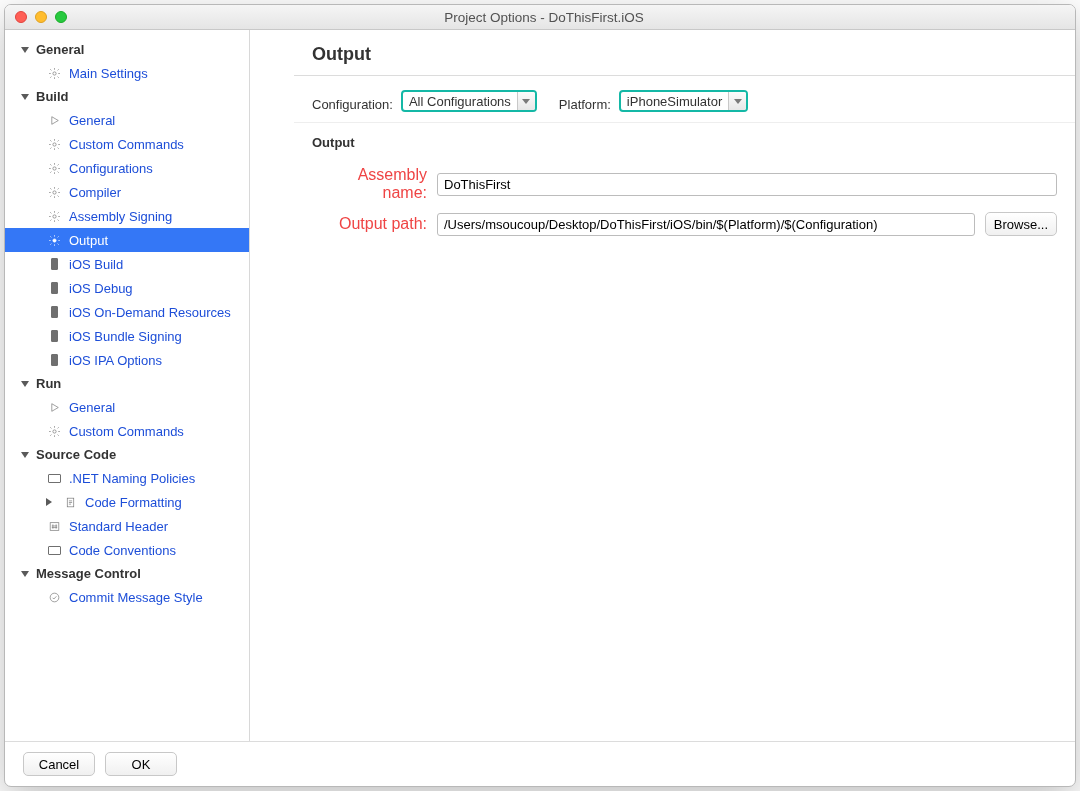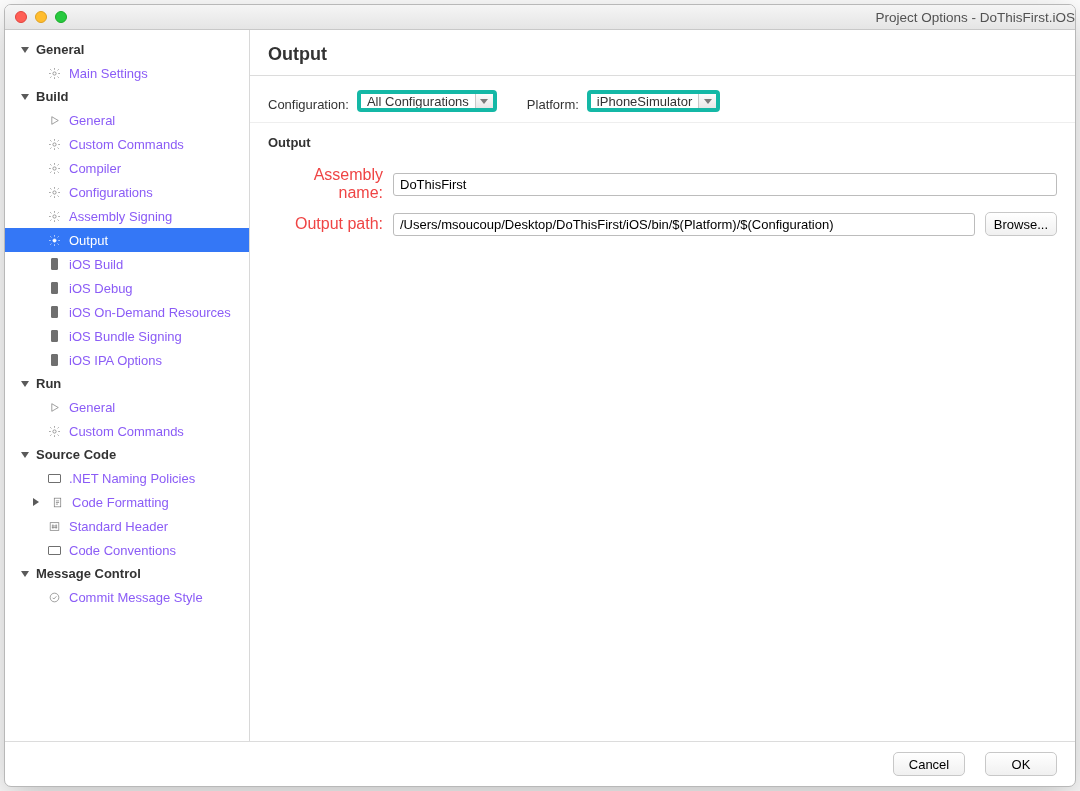--- a/index.html
+++ b/index.html
@@ -32,26 +32,26 @@
     display: flex;
     align-items: center;
     position: relative;
   }
   .lights { display: flex; gap: 8px; margin-left: 10px; }
   .light { width: 12px; height: 12px; border-radius: 50%; }
   .light.red { background: #ff5f56; border: 0.5px solid #e0443e; }
   .light.yellow { background: #ffbd2e; border: 0.5px solid #dea123; }
   .light.green { background: #27c93f; border: 0.5px solid #1aab29; }
   .title {
-    position: absolute; left: 8px; right: 0; text-align: right;
+    position: absolute; left: 8px; right: 0; text-align: center;
     font-size: 13.5px; color: #525252; font-weight: 400;
     pointer-events: none;
   }
   .body {
-    flex: 1; display: flex; min-height: 0;
+    flex: 1; display: flex; min-height: 0; gap: 44px;
   }
   
   .sidebar {
     width: 245px;
     border-right: 1px solid #d8d8d8;
     padding-top: 8px;
     overflow: hidden;
   }
   .cat {
     padding: 4px 10px 4px 16px;
@@ -71,24 +71,24 @@
   }
   .arrow.right {
     border-top: 4.5px solid transparent;
     border-bottom: 4.5px solid transparent;
     border-left: 6px solid #5a5a5a;
     margin-right: 3px;
   }
   .item {
     padding: 4px 10px 4px 42px;
     display: flex; align-items: center; gap: 8px;
-    font-size: 13px; color: #8b5cf6;
+    font-size: 13px; color: #1d4ed8;
     height: 24px;
   }
-  .item.with-arrow { padding-left: 28px; }
+  .item.with-arrow { padding-left: 41px; }
   .item.selected {
     background: #3477f6;
     color: #fff;
   }
   .item .icon { width: 14px; display: inline-flex; justify-content: center; }
   .item .icon svg { width: 13px; height: 13px; }
   
   .item .icon svg { stroke: #6f6f6f; fill: none; stroke-width: 1.2; }
   .item.selected .icon svg { stroke: #fff; fill: #fff; }
   .phone-rect { width: 7px; height: 12px; border: 1px solid #6f6f6f; border-radius: 1px; background: #6f6f6f; }
@@ -101,21 +101,21 @@
     font-size: 18px; font-weight: bold;
   }
   .toolbar {
     padding: 14px 18px 10px 18px;
     display: flex; align-items: flex-end; gap: 8px;
     border-bottom: 1px solid #eee;
     font-size: 13px;
   }
   .dd {
     display: inline-flex; align-items: stretch;
-    border: 4px solid #14b8a6; border-radius: 4px;
+    border: 2px solid #14b8a6; border-radius: 4px;
     background: #fff; height: 22px; overflow: hidden;
   }
   .dd .dd-label { padding: 2px 6px; display: flex; align-items: center; }
   .dd .dd-btn {
     width: 18px; background: linear-gradient(#fcfcfc, #e7e7e7);
     border-left: 1px solid #c8c8c8;
     display: flex; align-items: center; justify-content: center;
   }
   .dd .dd-btn::after {
     content: ""; width: 0; height: 0;
@@ -143,21 +143,21 @@
   }
   .row .btn {
     margin-left: 10px; height: 24px; padding: 0 8px;
     border: 1px solid #c8c8c8; border-radius: 5px;
     background: linear-gradient(#ffffff, #f0f0f0);
     font-size: 13px;
   }
   
   .footer {
     border-top: 1px solid #dcdcdc;
-    padding: 10px 18px; display: flex; justify-content: flex-end; gap: 20px;
+    padding: 10px 18px; display: flex; justify-content: flex-start; gap: 10px;
   }
   .footer button {
     height: 24px; min-width: 72px;
     border: 1px solid #c8c8c8; border-radius: 5px;
     background: linear-gradient(#ffffff, #f0f0f0);
     font-size: 13px; font-family: inherit;
   }
 </style>
 </head>
 <body>
@@ -212,30 +212,30 @@
           </span>
         <span>Custom Commands</span>
       </div>
       <div class="item">
         <span class="icon">
             <svg viewBox="0 0 24 24">
               <circle cx="12" cy="12" r="3"></circle>
               <path d="M12 2v3M12 19v3M4.2 4.2l2.1 2.1M17.7 17.7l2.1 2.1M2 12h3M19 12h3M4.2 19.8l2.1-2.1M17.7 6.3l2.1-2.1"></path>
             </svg>
           </span>
+        <span>Configurations</span>
+      </div>
+      <div class="item">
+        <span class="icon">
+            <svg viewBox="0 0 24 24">
+              <circle cx="12" cy="12" r="3"></circle>
+              <path d="M12 2v3M12 19v3M4.2 4.2l2.1 2.1M17.7 17.7l2.1 2.1M2 12h3M19 12h3M4.2 19.8l2.1-2.1M17.7 6.3l2.1-2.1"></path>
+            </svg>
+          </span>
         <span>Compiler</span>
-      </div>
-      <div class="item">
-        <span class="icon">
-            <svg viewBox="0 0 24 24">
-              <circle cx="12" cy="12" r="3"></circle>
-              <path d="M12 2v3M12 19v3M4.2 4.2l2.1 2.1M17.7 17.7l2.1 2.1M2 12h3M19 12h3M4.2 19.8l2.1-2.1M17.7 6.3l2.1-2.1"></path>
-            </svg>
-          </span>
-        <span>Configurations</span>
       </div>
       <div class="item">
         <span class="icon">
             <svg viewBox="0 0 24 24">
               <circle cx="12" cy="12" r="3"></circle>
               <path d="M12 2v3M12 19v3M4.2 4.2l2.1 2.1M17.7 17.7l2.1 2.1M2 12h3M19 12h3M4.2 19.8l2.1-2.1M17.7 6.3l2.1-2.1"></path>
             </svg>
           </span>
         <span>Assembly Signing</span>
       </div>
@@ -354,21 +354,21 @@
 
     <div class="main">
       <div class="header">Output</div>
 
       <div class="toolbar">
         <span>Configuration:</span>
         <div class="dd">
           <span class="dd-label">All Configurations</span>
           <span class="dd-btn"></span>
         </div>
-        <span style="margin-left:22px">Platform:</span>
+        <span style="margin-left:14px">Platform:</span>
         <div class="dd">
           <span class="dd-label">iPhoneSimulator</span>
           <span class="dd-btn"></span>
         </div>
       </div>
 
       <div class="section-head">Output</div>
 
       <div class="form">
         <div class="row">

